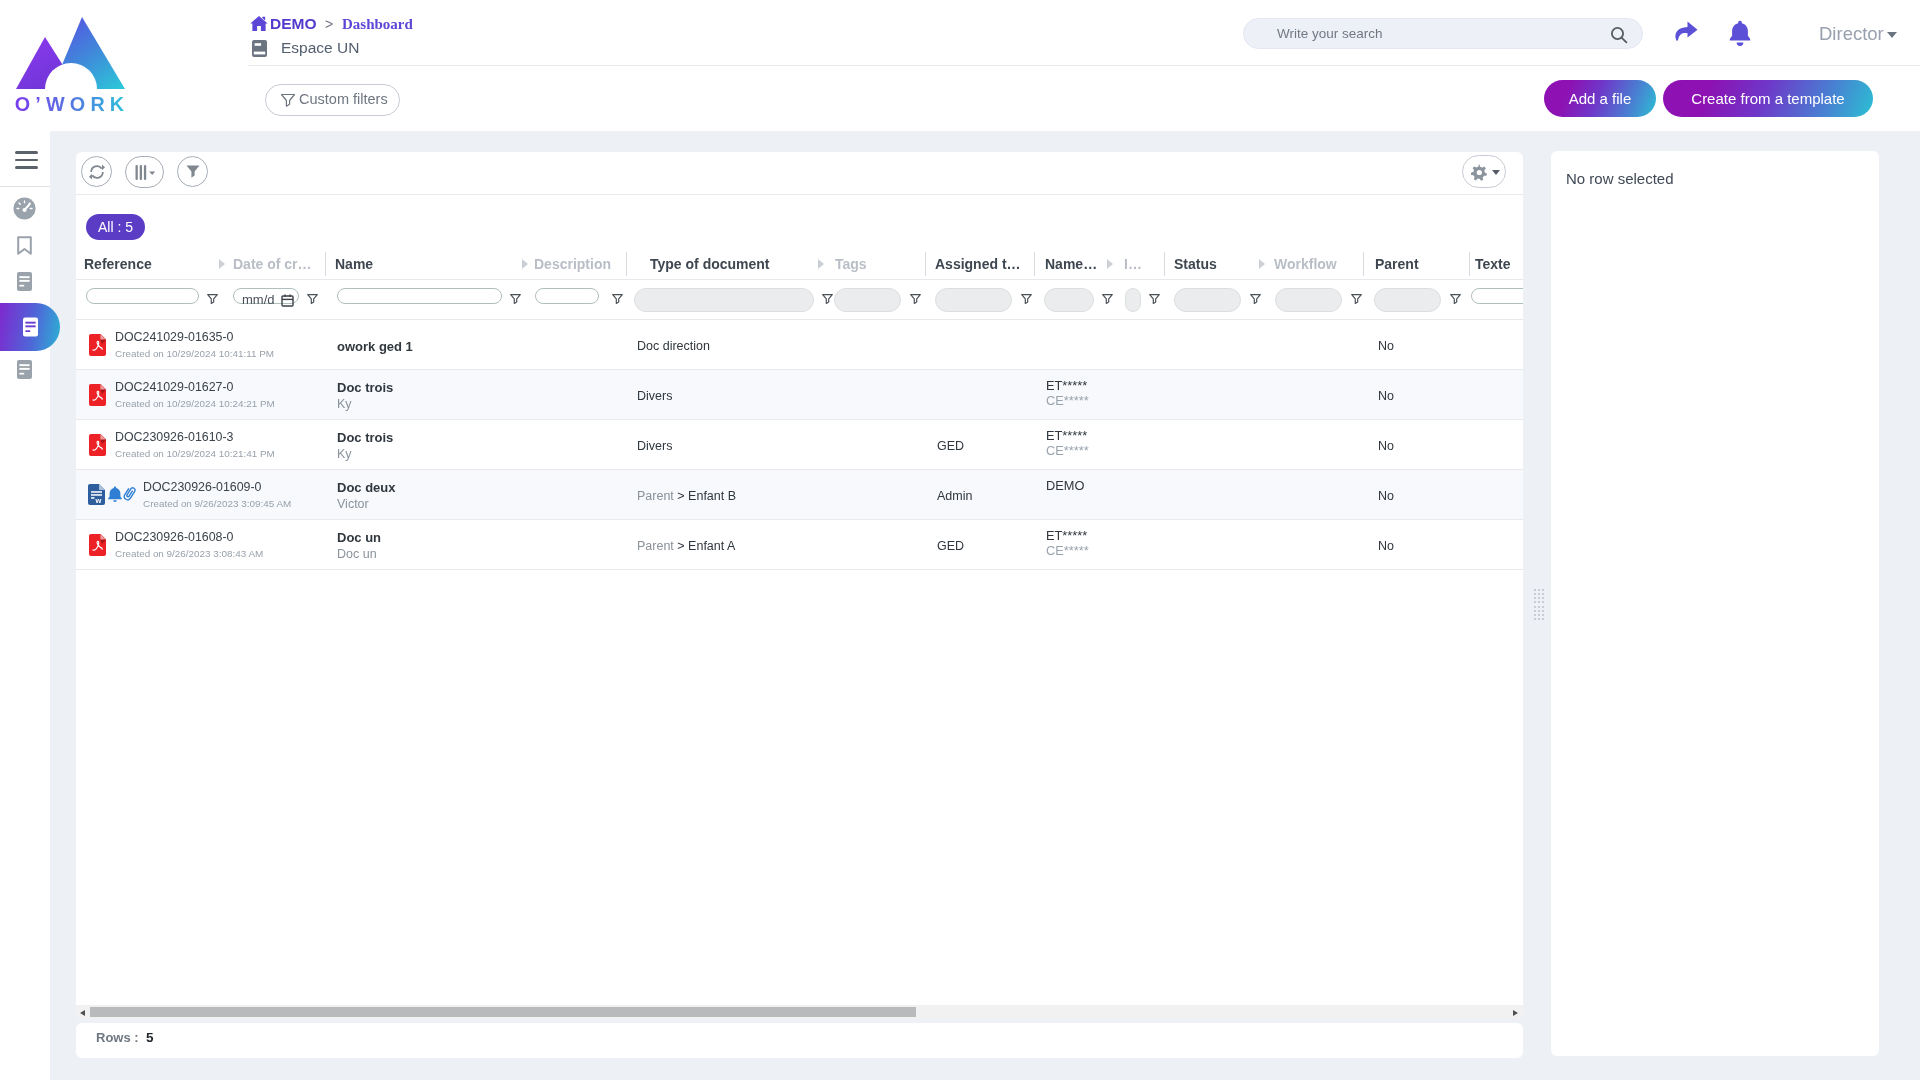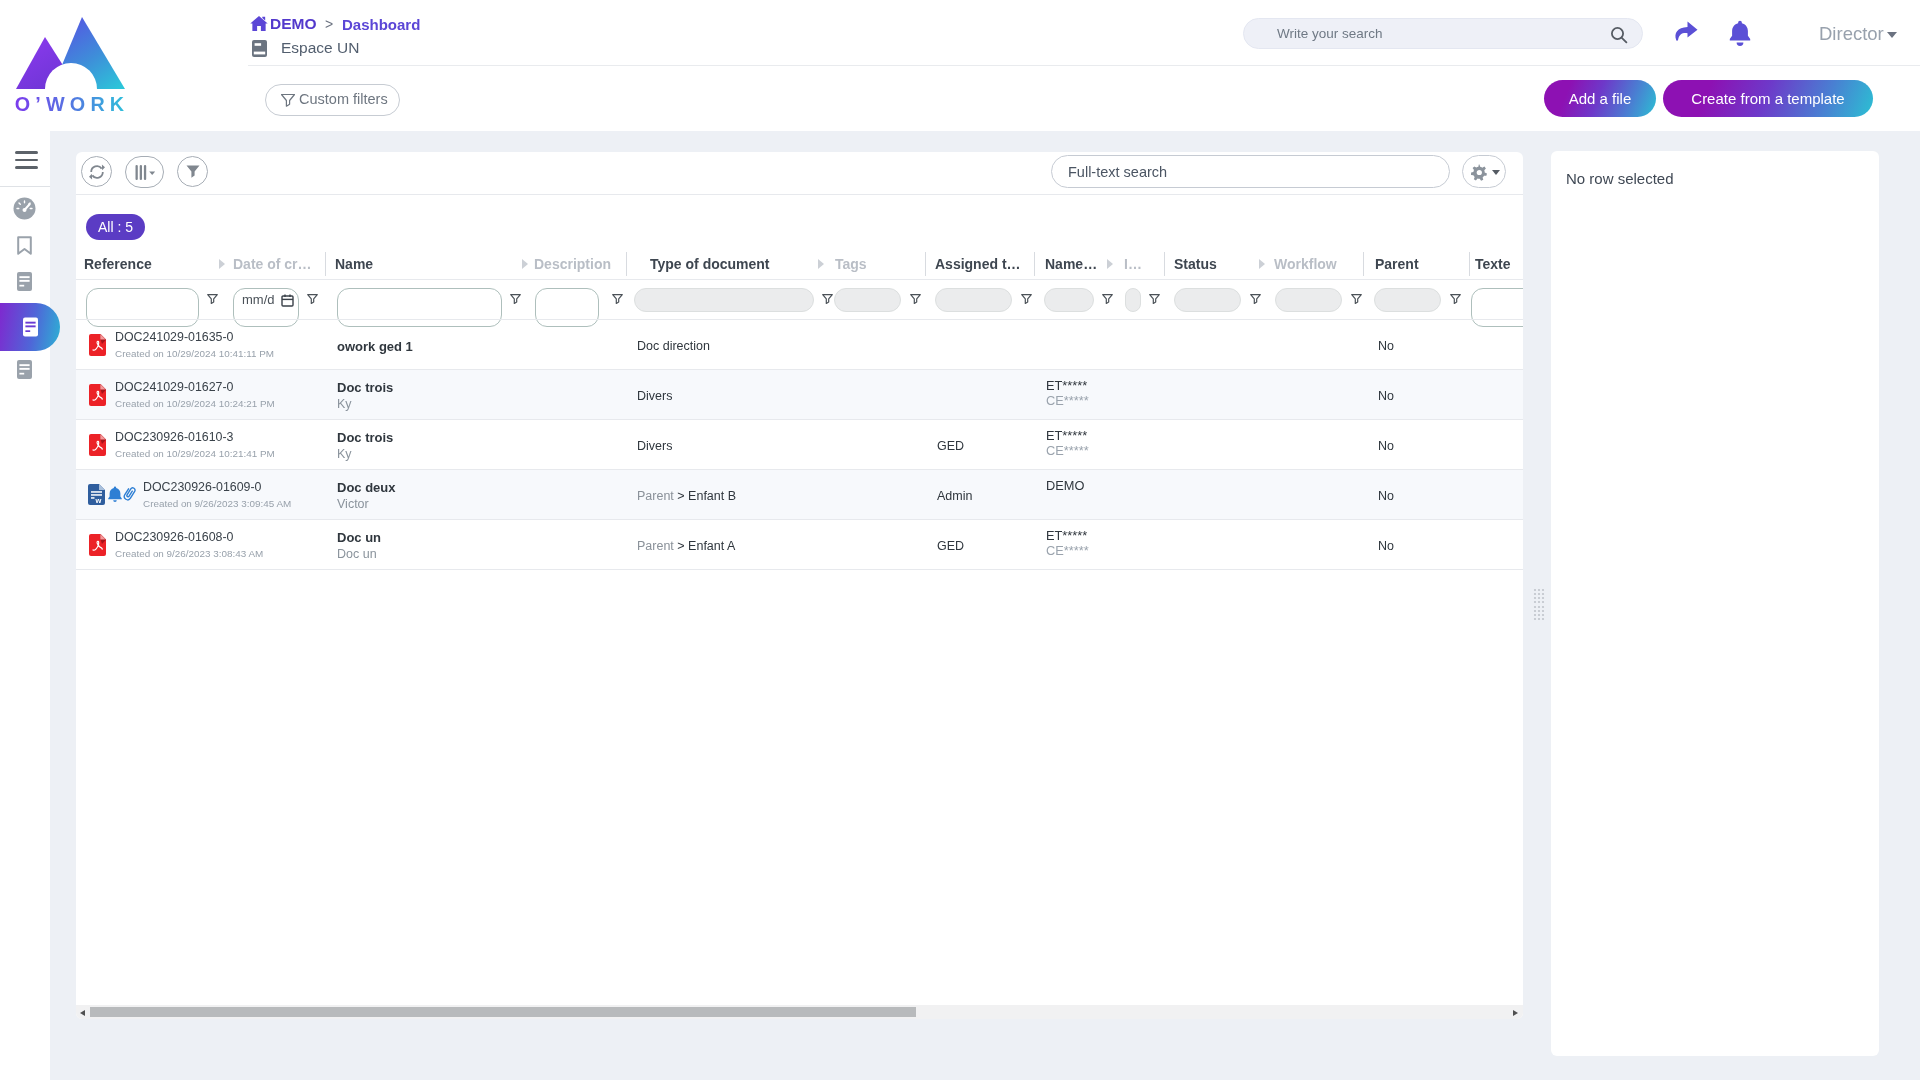--- a/index.html
+++ b/index.html
@@ -7,21 +7,21 @@
   .abs { position:absolute; }
   #page { position:relative; width:1920px; height:1080px; background:#fff; }
   #content-bg { left:0; top:131px; width:1920px; height:949px; background:#edf0f5; }
   #sidebar { left:0; top:131px; width:50px; height:949px; background:#fff; }
   .card { background:#fff; border-radius:6px; }
   .grad { background:linear-gradient(112deg,#8d11b3 22%,#6e38c9 48%,#4a7ed2 76%,#2bc0d3 100%); }
   .hdr-dark { color:#3e4650; font-weight:bold; font-size:14px; }
   .hdr-gray { color:#b9bec6; font-weight:bold; font-size:14px; }
   .vline { width:1px; height:24px; background:#d8dbe0; top:100px; }
   .caret-r { width:0; height:0; border-left:6px solid #ccd0d6; border-top:5px solid transparent; border-bottom:5px solid transparent; top:107px; }
-  .finput { height:39px; border:1px solid #aebfbc; border-radius:12px; background:#fff; top:136px; }
+  .finput { height:16px; border:1px solid #aebfbc; border-radius:12px; background:#fff; top:136px; }
   .dinput { height:24px; border:1px solid #dcdfdf; border-radius:12px; background:#ebeced; top:136px; }
   .funnel-o { top:142px; }
   .row-line1 { font-size:12.4px; color:#3a424a; }
   .row-line2 { font-size:9.9px; color:#98a1ab; }
   .name1 { font-size:13px; font-weight:bold; color:#30373e; }
   .name2 { font-size:12.5px; color:#8a939c; }
   .cell { font-size:12.5px; color:#2f363d; }
   .comp1 { font-size:12.8px; color:#2f363d; }
   .comp2 { font-size:12.8px; color:#9aa3ad; }
 </style>
@@ -48,21 +48,21 @@
     <path d="M29,72 L29,72 A26,26 0 0 1 81,72 Z" fill="#ffffff"></path>
   </svg>
   <div class="abs" style="left:14px; top:93px; width:116px; text-align:center; font-size:19.8px; font-weight:bold; letter-spacing:5.2px; background:linear-gradient(90deg,#7c3aed 0%,#4f7fe0 55%,#2bc6da 100%); -webkit-background-clip:text; background-clip:text; color:transparent;">O’WORK</div>
 
   <svg class="abs" style="left:250px; top:16px;" width="18" height="15" viewBox="0 0 22 19">
     <path d="M11 0 L0 9.5 H2.6 V19 H8.6 V12.8 H13.4 V19 H19.4 V9.5 H22 Z" fill="#5b46d6"></path>
       <path d="M15.2 1 H18.8 V5.6 L15.2 2.6 Z" fill="#5b46d6"></path>
   </svg>
   <div class="abs" style="left:270px; top:15px; font-size:15.5px; font-weight:bold; color:#5339cc;">DEMO</div>
   <div class="abs" style="left:325px; top:16px; font-size:14px; color:#6b7280;">&gt;</div>
-  <div class="abs" style="left:342px; top:15.5px; font-size:15px; font-weight:bold; color:#5b46d6;">Dashboard</div>
+  <div class="abs" style="left:342px; top:15.5px; font-size:15px; font-weight:bold; color:#5b46d6;font-family:Liberation Serif, serif;">Dashboard</div>
   <svg class="abs" style="left:252px; top:40px;" width="15" height="17" viewBox="0 0 15 17">
     <path d="M0 2 a2 2 0 0 1 2-2 H13 a2 2 0 0 1 2 2 V15 a2 2 0 0 1 -2 2 H2 a2 2 0 0 1 -2-2 Z" fill="#6b7480"></path>
     <rect x="2.6" y="3.2" width="6.5" height="2.6" fill="#fff"></rect>
     <rect x="1.8" y="11.6" width="11.4" height="2.8" fill="#fff"></rect>
   </svg>
   <div class="abs" style="left:281px; top:38.5px; font-size:15.5px; color:#525e6e;">Espace UN</div>
   <div class="abs" style="left:248px; top:65px; width:1672px; height:1px; background:#e9ebee;"></div>
 
   <div class="abs" style="left:1243px; top:18px; width:400px; height:31px; border-radius:15.5px; background:#eef0f7; border:1px solid #e4e7f1;">
     <div class="abs" style="left:33px; top:7px; font-size:13.5px; color:#6f7985;">Write your search</div>
@@ -150,23 +150,20 @@
         <rect x="0.5" y="1" width="2.3" height="15" rx="1.1" fill="#80878f"></rect>
         <rect x="4.7" y="1" width="2.3" height="15" rx="1.1" fill="#80878f"></rect>
         <rect x="8.9" y="1" width="2.3" height="15" rx="1.1" fill="#80878f"></rect>
         <polygon points="14.2,7.4 20.2,7.4 17.2,10.9" fill="#80878f"></polygon>
       </svg>
     </div>
     <div class="abs" style="left:100.5px; top:3.5px; width:31px; height:31px; border:1px solid #a6adb5; border-radius:50%;">
       <svg class="abs" style="left:8px; top:8px;" width="14" height="14" viewBox="0 0 14 14">
         <path d="M0.5 0.5 H13.5 L8.6 6.6 V10.6 L5.4 12.8 V6.6 Z" fill="#80878f"></path>
       </svg>
-    </div>
-    <div class="abs" style="left:975px; top:2.5px; width:399px; height:33px; border:1px solid #c6cbd3; border-radius:16.5px;">
-      <div class="abs" style="left:16px; top:8px; font-size:14.5px; color:#4b5563;">Full-text search</div>
     </div>
     <div class="abs" style="left:1386px; top:2.5px; width:44px; height:33px; border:1px solid #c6cbd3; border-radius:16.5px;">
       <svg class="abs" style="left:8px; top:8px;" width="17" height="17" viewBox="0 0 17 17">
         <path d="M8.5 0.5 L9.1 2.8 A6 6 0 0 1 11.2 3.7 L13.4 2.6 L14.9 4.6 L13.3 6.3 A6 6 0 0 1 13.7 8.5 L16 9.4 L15.4 11.8 L13 11.7 A6 6 0 0 1 11.6 13.4 L12.3 15.7 L10.1 16.7 L8.7 14.8 A6 6 0 0 1 6.5 14.6 L4.9 16.4 L2.8 15.2 L3.7 13 A6 6 0 0 1 2.4 11.2 L0 11 L0.1 8.6 L2.4 8.1 A6 6 0 0 1 3 6 L1.6 4.1 L3.3 2.4 L5.3 3.6 A6 6 0 0 1 7.4 2.7 L7.8 0.4 Z" fill="#8b939c"></path>
         <circle cx="8.3" cy="8.5" r="2.6" fill="#fff"></circle>
       </svg>
       <div class="abs" style="left:29px; top:14px; width:0; height:0; border-top:5px solid #555b63; border-left:4px solid transparent; border-right:4px solid transparent;"></div>
     </div>
     <div class="abs" style="left:0; top:42px; width:1447px; height:1px; background:#e7e9ed;"></div>
 
@@ -355,20 +352,23 @@
       <div class="abs cell" style="left:1302px; top:18.5px;">No</div>
     </div>
 
     <div class="abs" style="left:0; top:853px; width:1447px; height:14px; background:#f1f1f2;">
       <div class="abs" style="left:4px; top:4.5px; width:0; height:0; border-right:5px solid #505050; border-top:3.5px solid transparent; border-bottom:3.5px solid transparent;"></div>
       <div class="abs" style="left:1437px; top:4.5px; width:0; height:0; border-left:5px solid #505050; border-top:3.5px solid transparent; border-bottom:3.5px solid transparent;"></div>
       <div class="abs" style="left:14px; top:2px; width:826px; height:10px; background:#b8babc;"></div>
     </div>
   </div>
 
+  <div class="abs card" style="left:76px; top:1023px; width:1447px; height:35px;">
+    <div class="abs" style="left:20px; top:7px; font-size:13px; font-weight:bold; color:#6e7781;">Rows :&nbsp;<span style="color:#20262c;font-size:13.5px;"> 5</span></div>
+  </div>
 
   <div class="abs card" style="left:1551px; top:151px; width:328px; height:905px;">
     <div class="abs" style="left:15px; top:19px; font-size:15px; color:#3f4854;">No row selected</div>
   </div>
 
   <svg class="abs" style="left:1533px; top:588px;" width="12" height="33" viewBox="0 0 12 33">
     <g fill="#c0c5cc">
       <circle cx="2" cy="2" r="1.1"></circle>
         <circle cx="6" cy="2" r="1.1"></circle>
         <circle cx="10" cy="2" r="1.1"></circle>

